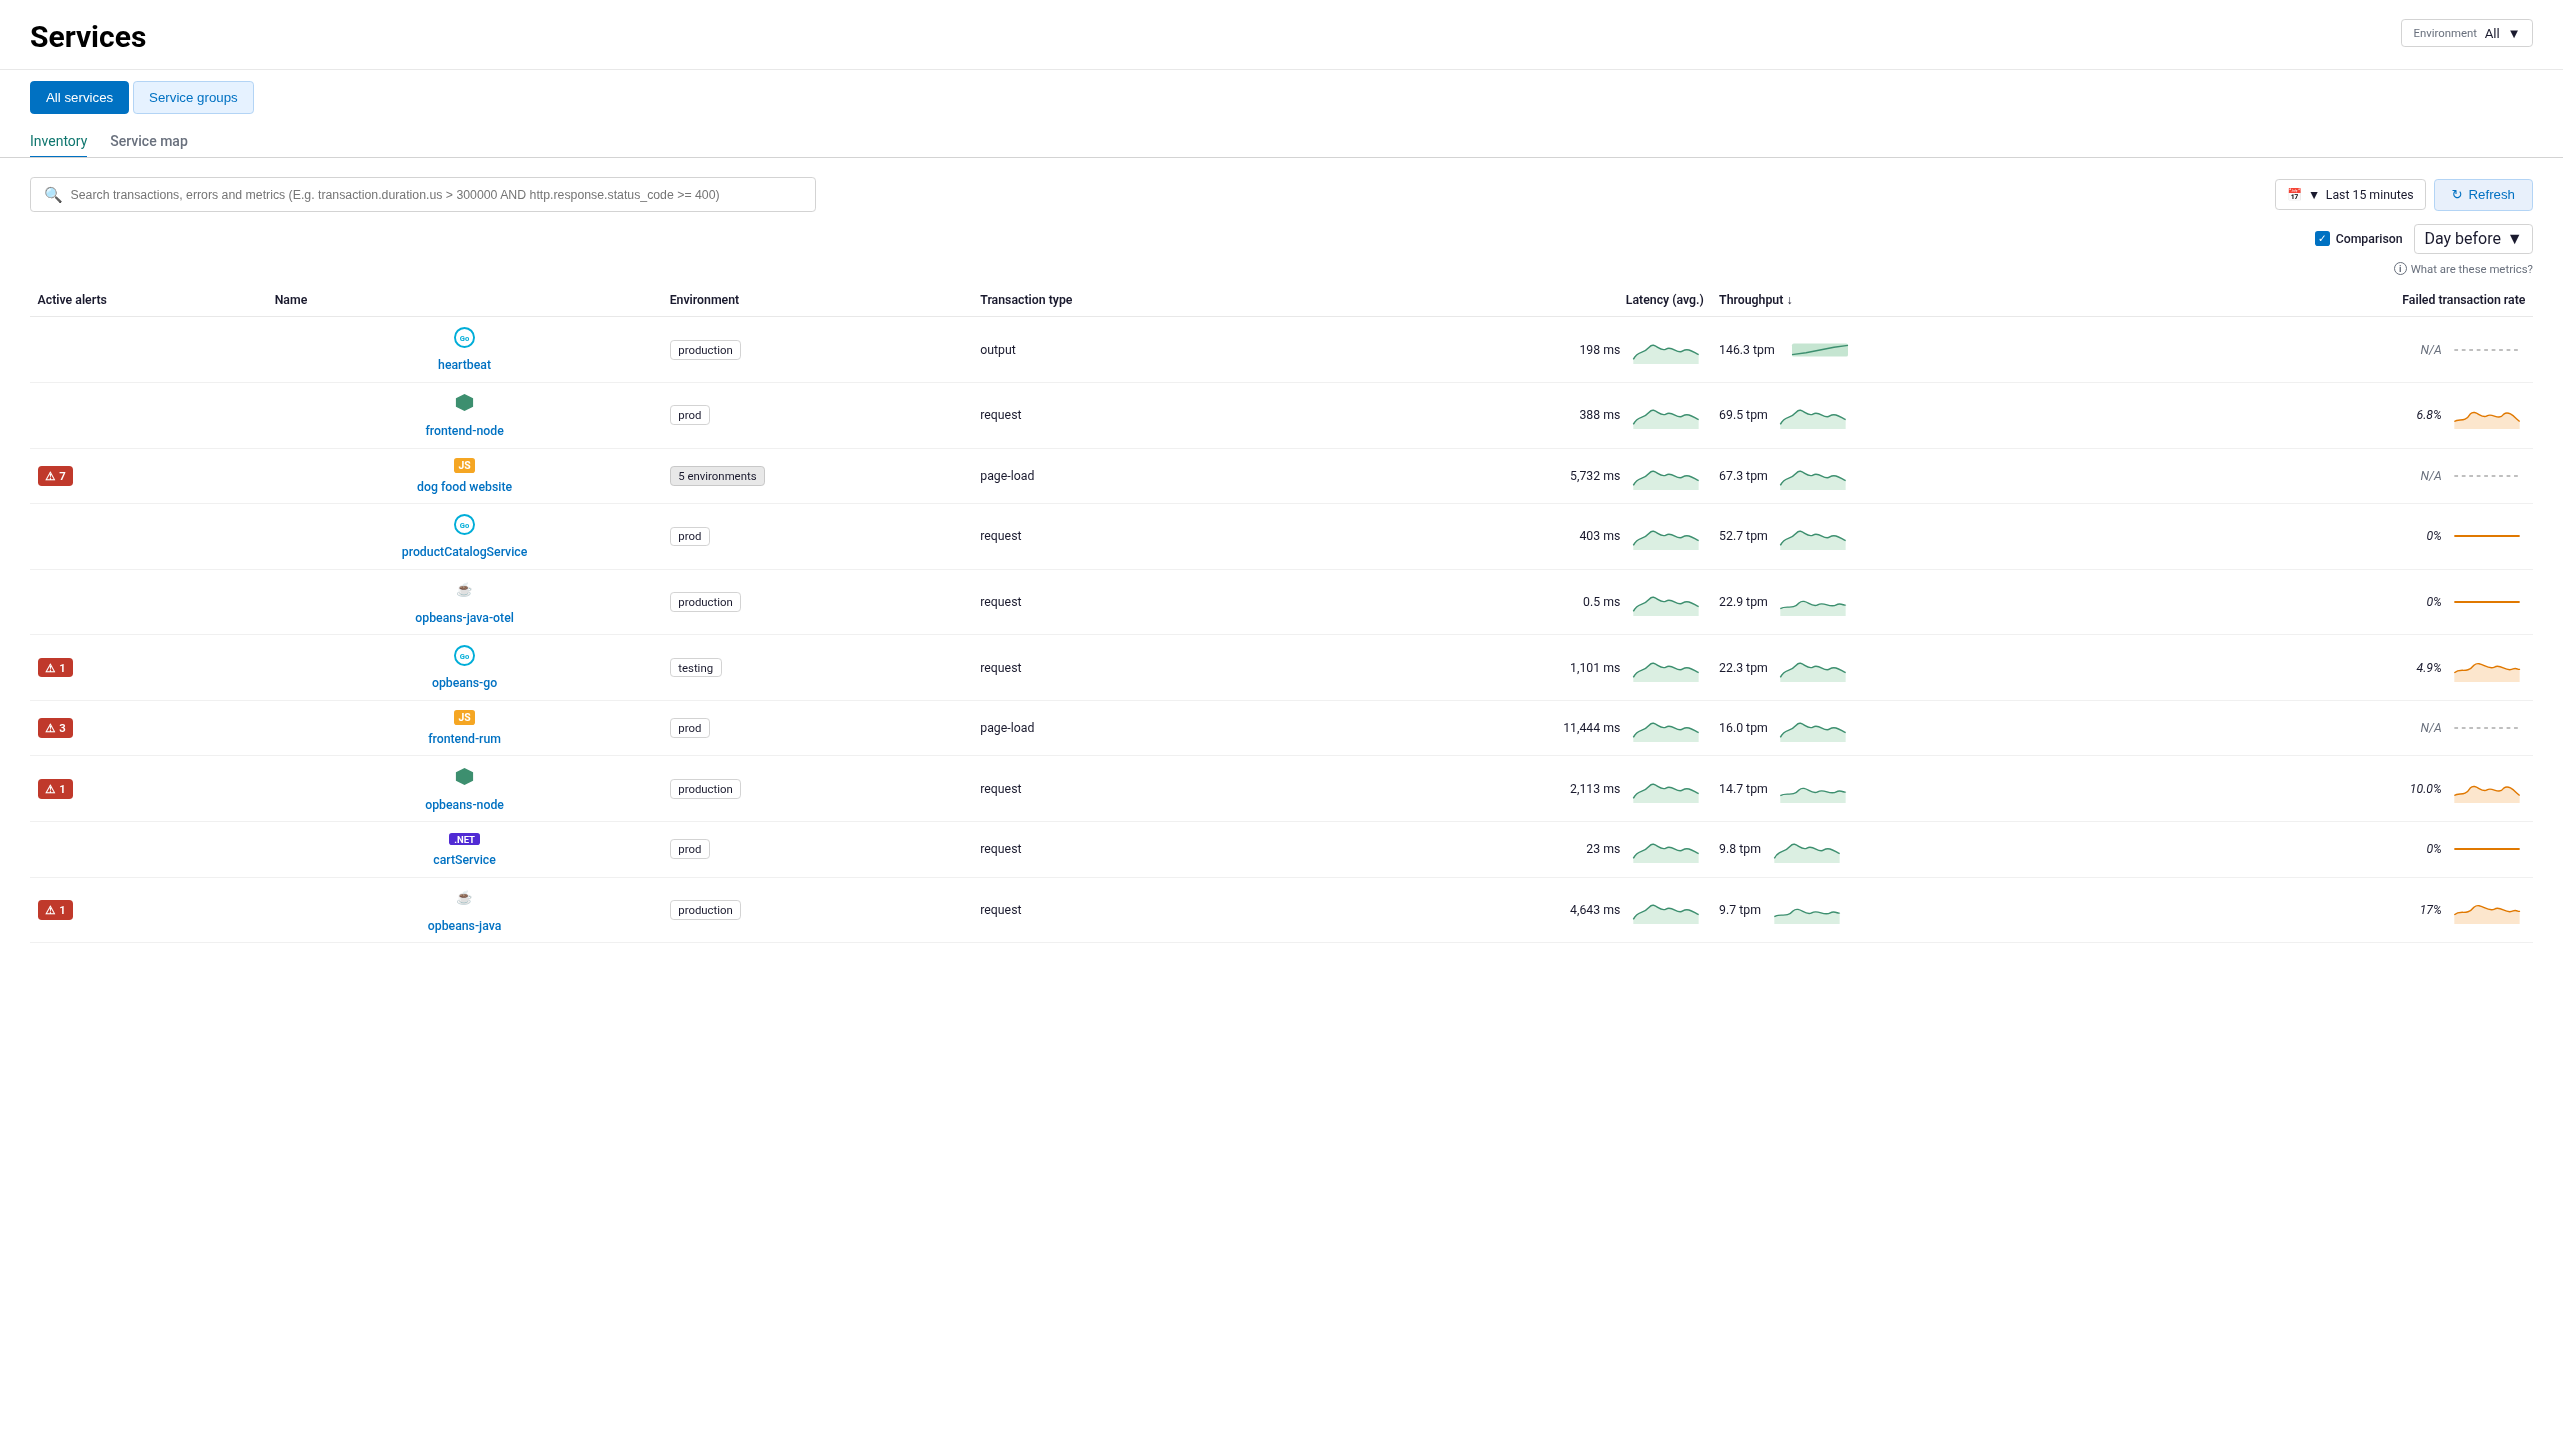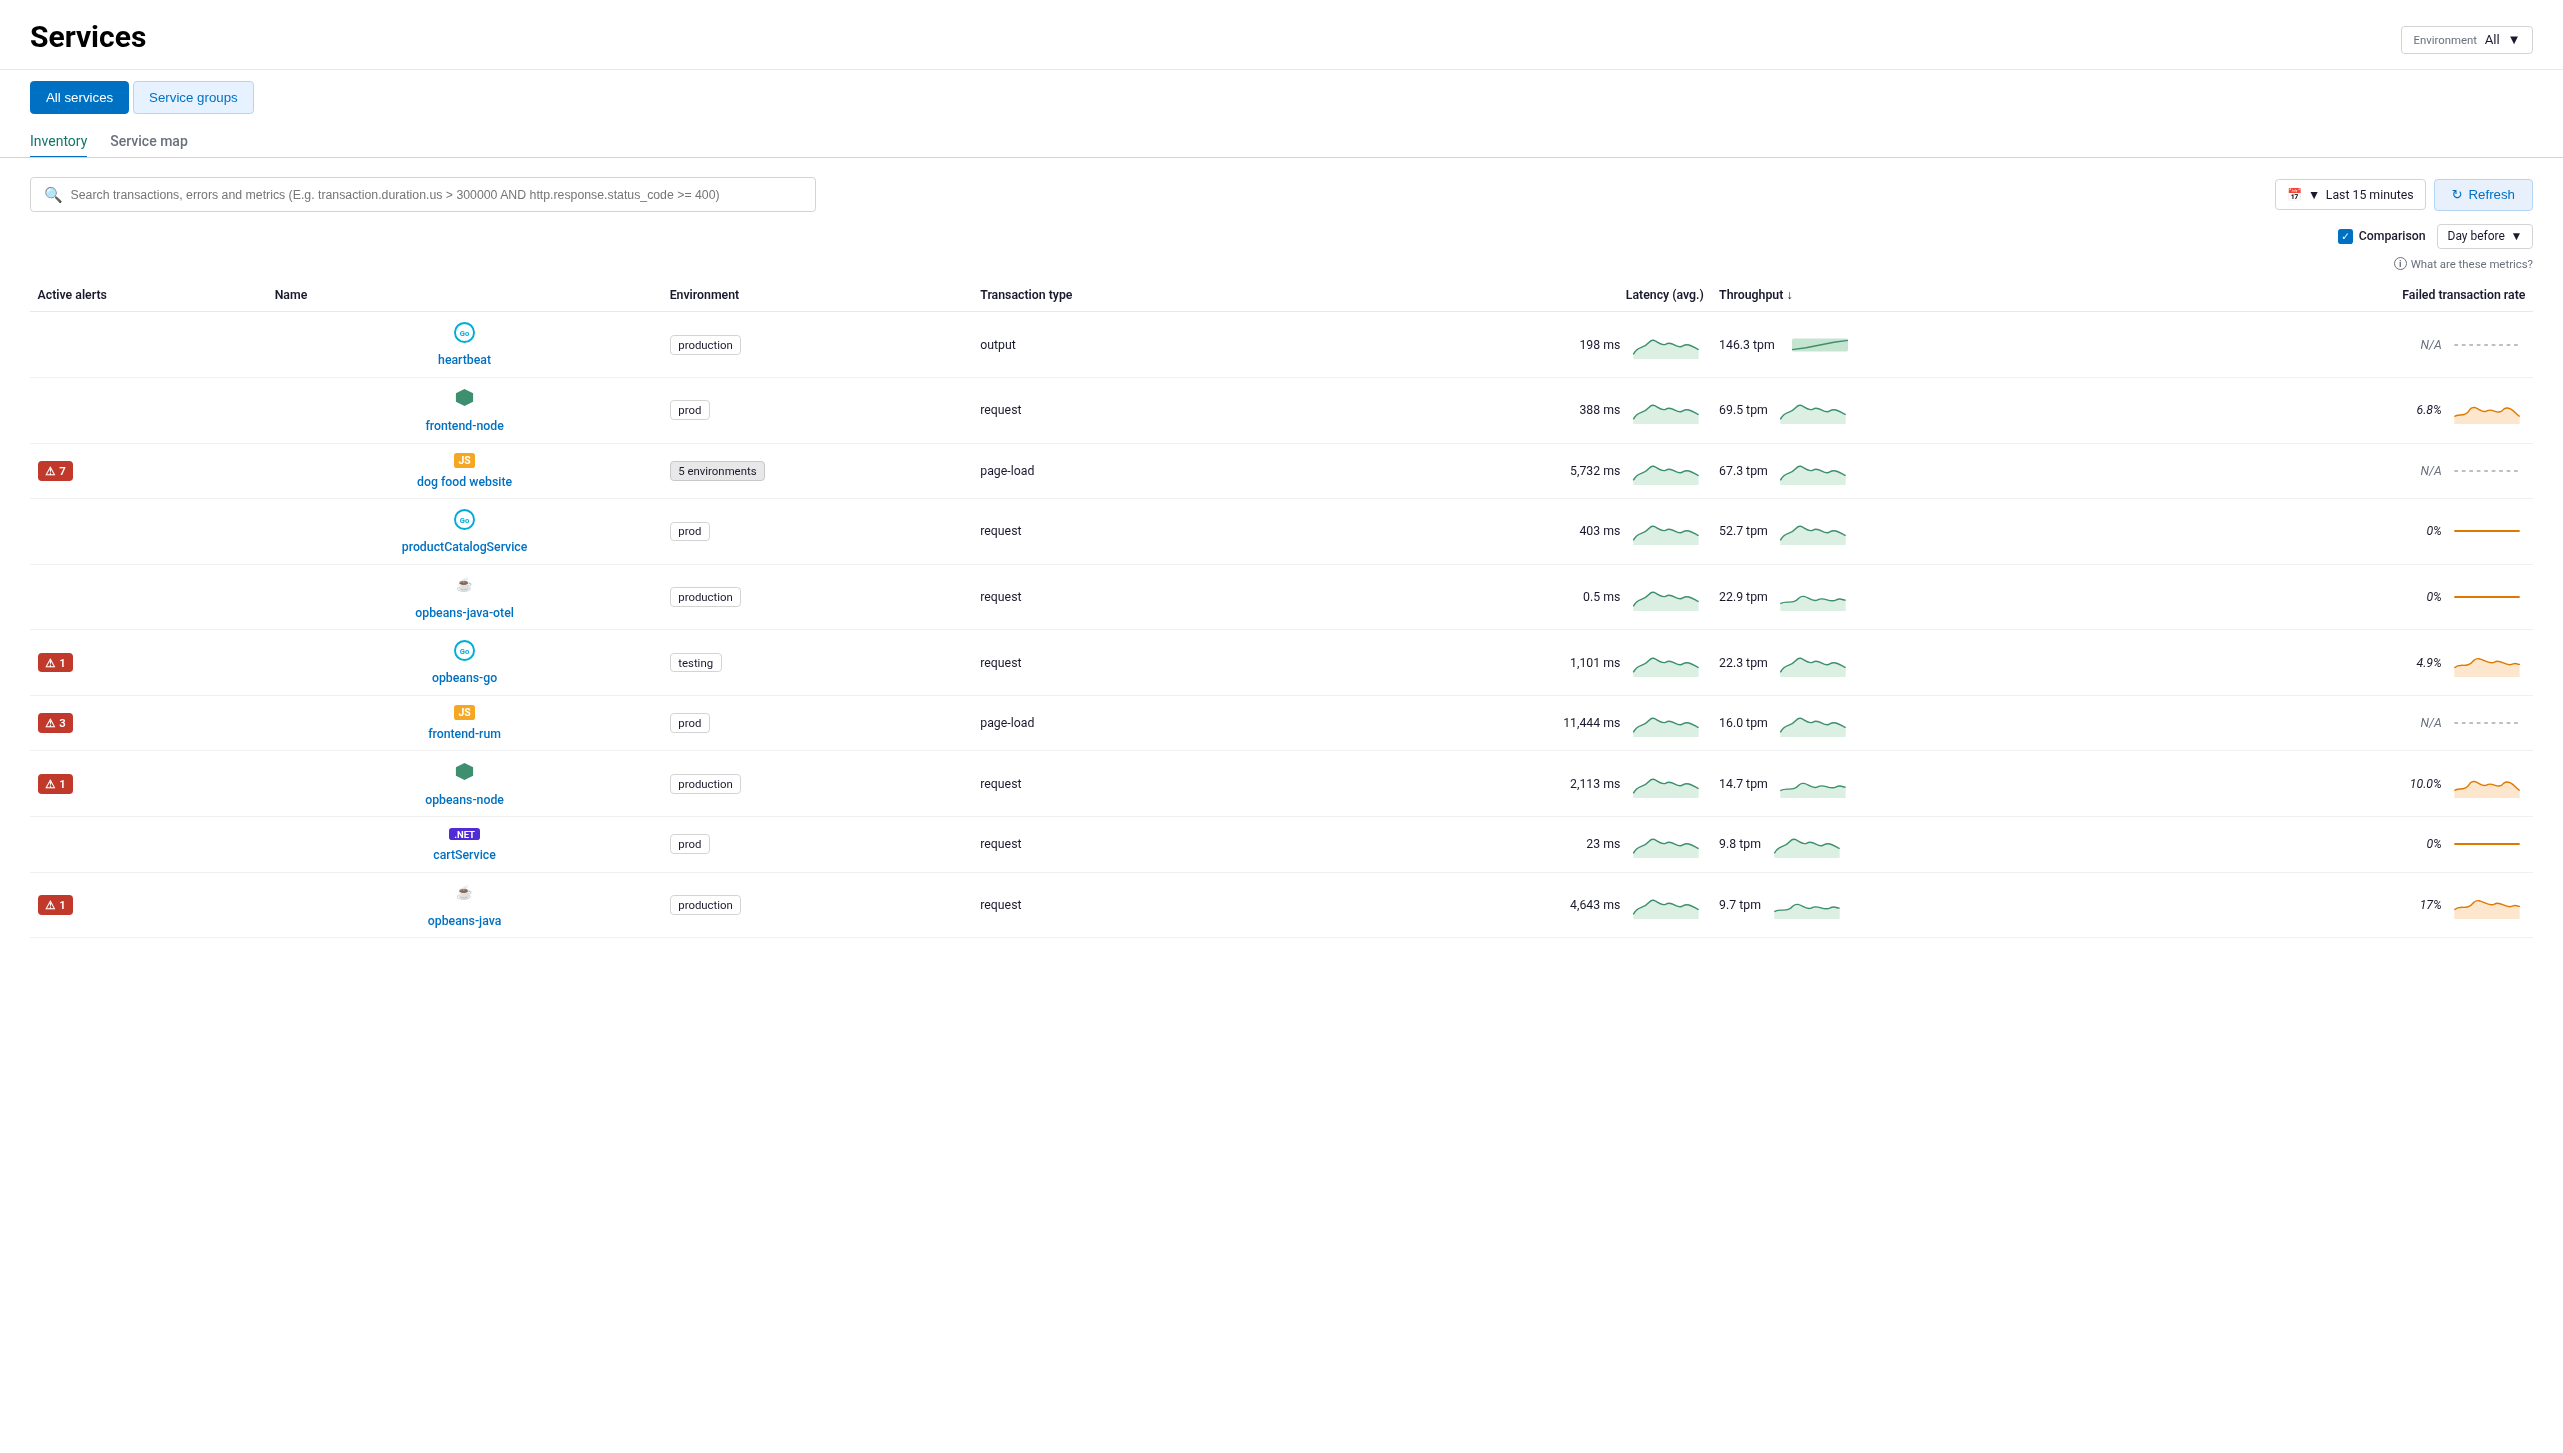--- a/index.html
+++ b/index.html
@@ -1,19 +1,19 @@
 <!DOCTYPE html>
 <html style="font-size:15px"><head>
   <meta charset="utf-8">
   <style>
     * { box-sizing: border-box; margin: 0; padding: 0; }
     body { font-family: -apple-system, BlinkMacSystemFont, 'Segoe UI', Roboto, sans-serif; background: #fff; color: #1a1a2e; font-size: 13.3px; }
     
     .page-header {
-      display: flex; align-items: flex-end; justify-content: space-between;
+      display: flex; align-items: flex-start; justify-content: space-between;
       padding: 19px 30px 15px;
       border-bottom: 0.9px solid #e8e8e8;
     }
     .page-title { font-size: 30px; font-weight: 700; color: #000; }
     .env-selector {
       display: flex; align-items: center; gap: 7.6px;
       border: 0.9px solid #d3d3d3; border-radius: 3.8px;
       padding: 5.7px 11.4px; background: #fff; cursor: pointer;
       font-size: 13.3px;
     }
@@ -75,21 +75,21 @@
       display: flex; align-items: center; gap: 5.7px; cursor: pointer;
     }
     .checkbox-blue {
       width: 15px; height: 15px; background: #0071c2; border-radius: 2.8px;
       display: flex; align-items: center; justify-content: center; color: #fff; font-size: 10.4px;
     }
     .comparison-label { font-size: 12.3px; font-weight: 500; }
     .comparison-select {
       display: flex; align-items: center; gap: 5.7px;
       border: 0.9px solid #d3d3d3; border-radius: 3.8px;
-      padding: 4.7px 9.5px; background: #fff; cursor: pointer; font-size: 12px;
+      padding: 4.7px 9.5px; background: #fff; cursor: pointer; font-size: 16px;
     }
 
     .metrics-link {
       display: flex; align-items: center; gap: 3.8px;
       padding: 0 30px 7.6px; justify-content: flex-end;
       color: #69707d; font-size: 11.4px; cursor: pointer;
     }
     .info-icon { 
       width: 13.3px; height: 13.3px; border: 0.9px solid #69707d; border-radius: 50%;
       display: inline-flex; align-items: center; justify-content: center;

